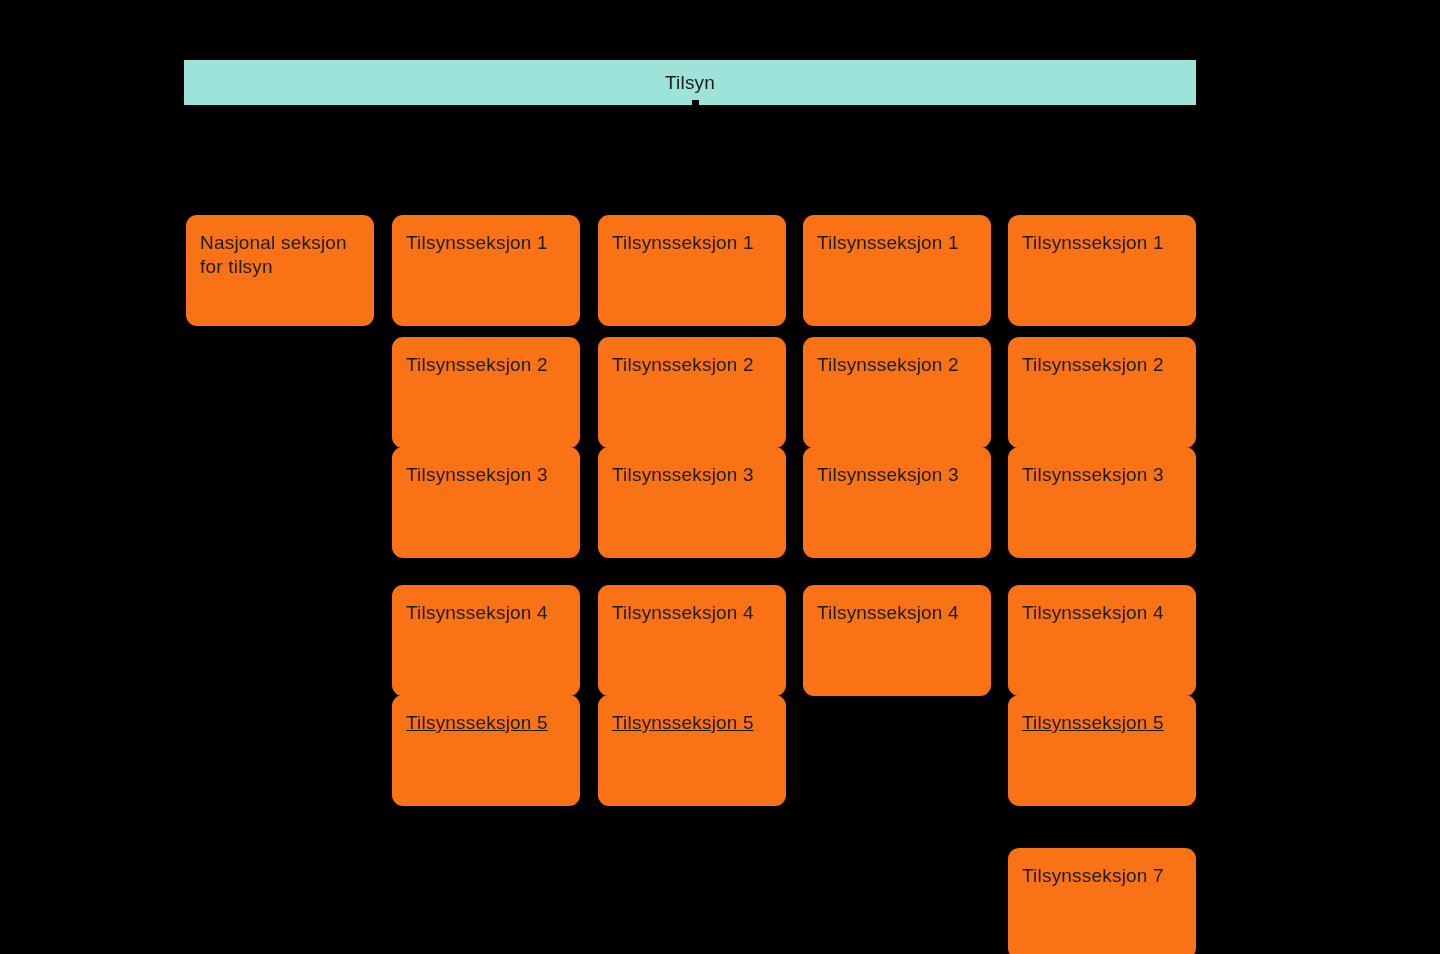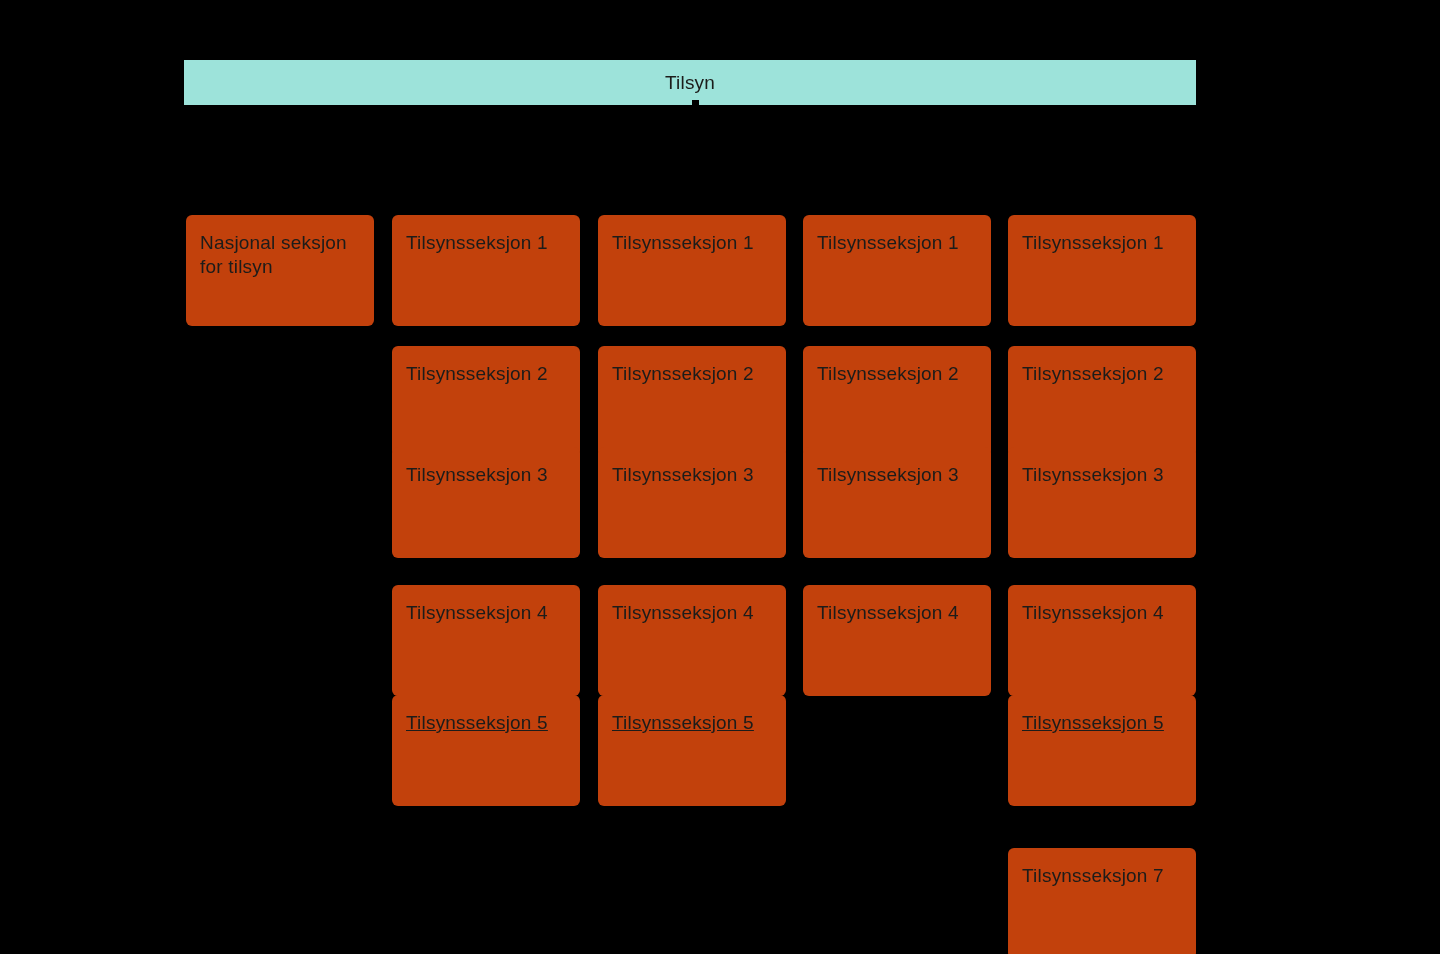--- a/index.html
+++ b/index.html
@@ -39,39 +39,39 @@
     left: 508px;
     bottom: 0px;
     width: 7px;
     height: 5px;
     background: #000000;
   }
   .box {
     position: absolute;
     width: 188px;
     height: 111px;
-    background: #c2410c;
-    border-radius: 6px;
+    background: #f97316;
+    border-radius: 11px;
     box-sizing: border-box;
     padding: 16px 14px 0 14px;
     font-size: 19px;
     font-weight: 500;
     line-height: 1.28;
     letter-spacing: 0.2px;
     color: #1c1c1a;
   }
   
   .c0 { left: 186px; }
   .c1 { left: 392px; }
   .c2 { left: 598px; }
   .c3 { left: 803px; }
   .c4 { left: 1008px; }
   
   .r0 { top: 170px; }
-  .r1 { top: 301px; }
+  .r1 { top: 292px; }
   .r2 { top: 402px; }
   .r3 { top: 540px; }
   .r4 { top: 650px; text-decoration: underline; }
   .r5 { top: 803px; }
 </style>
 </head>
 <body>
 
 <div class="canvas">
 

